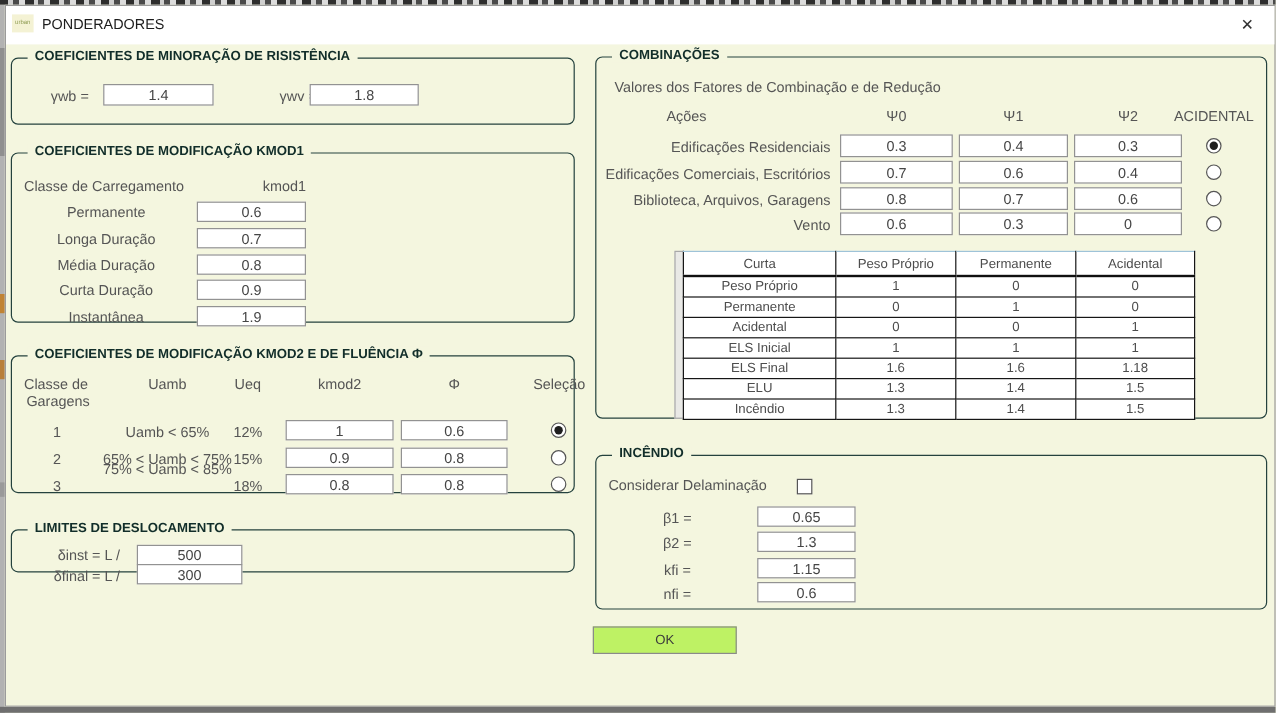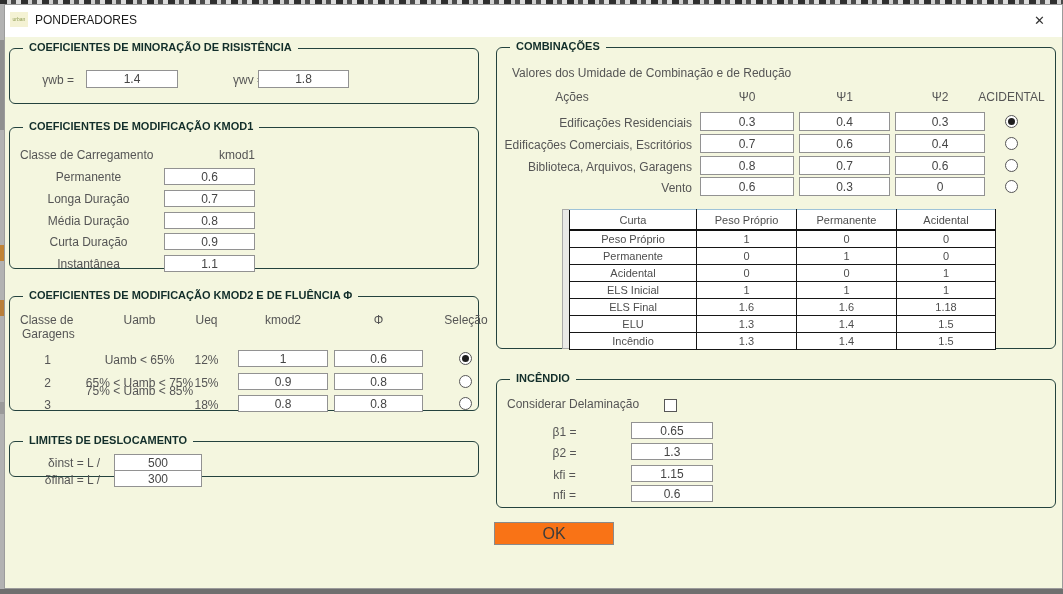--- a/index.html
+++ b/index.html
@@ -47,22 +47,22 @@
 
   .casos-rowhdr{position:absolute;background:#e9e9e6;border:1px solid #a8a8a8;box-sizing:border-box;}
   table.casos{position:absolute;border-collapse:collapse;background:#fff;
     font-size:11px;color:#4d4d4d;table-layout:fixed;}
   table.casos th,table.casos td{border:1px solid #161616;text-align:center;padding:0;
     font-weight:normal;overflow:hidden;white-space:nowrap;}
   table.casos th{height:19px;border-bottom:2px solid #101010;border-top:1px solid #9ec3d8;}
   table.casos td{height:16px;}
 
   .ok-btn{position:absolute;left:489px;top:517px;width:120px;height:23px;
-    background:#f97316;border:1px solid #8a8a8a;box-sizing:border-box;
-    font-size:16px;color:#3c3c3c;display:flex;align-items:center;justify-content:center;cursor:pointer;}
+    background:#bef264;border:1px solid #8a8a8a;box-sizing:border-box;
+    font-size:11px;color:#3c3c3c;display:flex;align-items:center;justify-content:center;cursor:pointer;}
 </style>
 </head>
 <body>
 
 <div class="bg-top"></div>
 <div class="bg-left">
   <span class="seg1"></span>
   <span class="seg2"></span>
   <span class="seg3"></span>
   <span class="seg4"></span>
@@ -92,21 +92,21 @@
 
     <span class="lbl center" style="left:10px;top:42px;width:137px;">Permanente</span>
     <div class="tbox" style="left:154px;top:40px;width:91px;height:17px;">0.6</div>
     <span class="lbl center" style="left:10px;top:64px;width:137px;">Longa Duração</span>
     <div class="tbox" style="left:154px;top:62px;width:91px;height:17px;">0.7</div>
     <span class="lbl center" style="left:10px;top:86px;width:137px;">Média Duração</span>
     <div class="tbox" style="left:154px;top:84px;width:91px;height:17px;">0.8</div>
     <span class="lbl center" style="left:10px;top:107px;width:137px;">Curta Duração</span>
     <div class="tbox" style="left:154px;top:105px;width:91px;height:17px;">0.9</div>
     <span class="lbl center" style="left:10px;top:129px;width:137px;">Instantânea</span>
-    <div class="tbox" style="left:154px;top:127px;width:91px;height:17px;">1.1</div>
+    <div class="tbox" style="left:154px;top:127px;width:91px;height:17px;">1.9</div>
   </div>
 
   <div class="grp" style="left:4px;top:291px;width:470px;height:115px;">
     <span class="grp-title">COEFICIENTES DE MODIFICAÇÃO KMOD2 E DE FLUÊNCIA Φ</span>
     <span class="lbl" style="left:10px;top:16px;">Classe de</span>
     <span class="lbl" style="left:12px;top:30px;">Garagens</span>
     <span class="lbl center" style="left:62px;top:16px;width:135px;">Uamb</span>
     <span class="lbl center" style="left:174px;top:16px;width:45px;">Ueq</span>
     <span class="lbl center" style="left:228px;top:16px;width:90px;">kmod2</span>
     <span class="lbl center" style="left:324px;top:16px;width:89px;">Φ</span>
@@ -137,21 +137,21 @@
   <div class="grp" style="left:4px;top:436px;width:470px;height:36px;">
     <span class="grp-title">LIMITES DE DESLOCAMENTO</span>
     <span class="lbl right" style="left:14px;top:14px;width:76px;">δinst = L /</span>
     <div class="tbox" style="left:104px;top:12px;width:88px;height:17px;">500</div>
     <span class="lbl right" style="left:14px;top:31px;width:76px;">δfinal = L /</span>
     <div class="tbox" style="left:104px;top:28px;width:88px;height:17px;">300</div>
   </div>
 
   <div class="grp" style="left:491px;top:42px;width:560px;height:302px;">
     <span class="grp-title">COMBINAÇÕES</span>
-    <span class="lbl" style="left:15px;top:18px;">Valores dos Umidade de Combinação e de Redução</span>
+    <span class="lbl" style="left:15px;top:18px;">Valores dos Fatores de Combinação e de Redução</span>
 
     <span class="lbl center" style="left:30px;top:42px;width:90px;">Ações</span>
     <span class="lbl center" style="left:203px;top:42px;width:94px;">Ψ0</span>
     <span class="lbl center" style="left:302px;top:42px;width:91px;">Ψ1</span>
     <span class="lbl center" style="left:398px;top:42px;width:90px;">Ψ2</span>
     <span class="lbl center" style="left:472px;top:42px;width:85px;">ACIDENTAL</span>
 
     <span class="lbl right" style="left:5px;top:68px;width:190px;">Edificações Residenciais</span>
     <div class="tbox" style="left:203px;top:64px;width:94px;height:19px;">0.3</div>
     <div class="tbox" style="left:302px;top:64px;width:91px;height:19px;">0.4</div>

